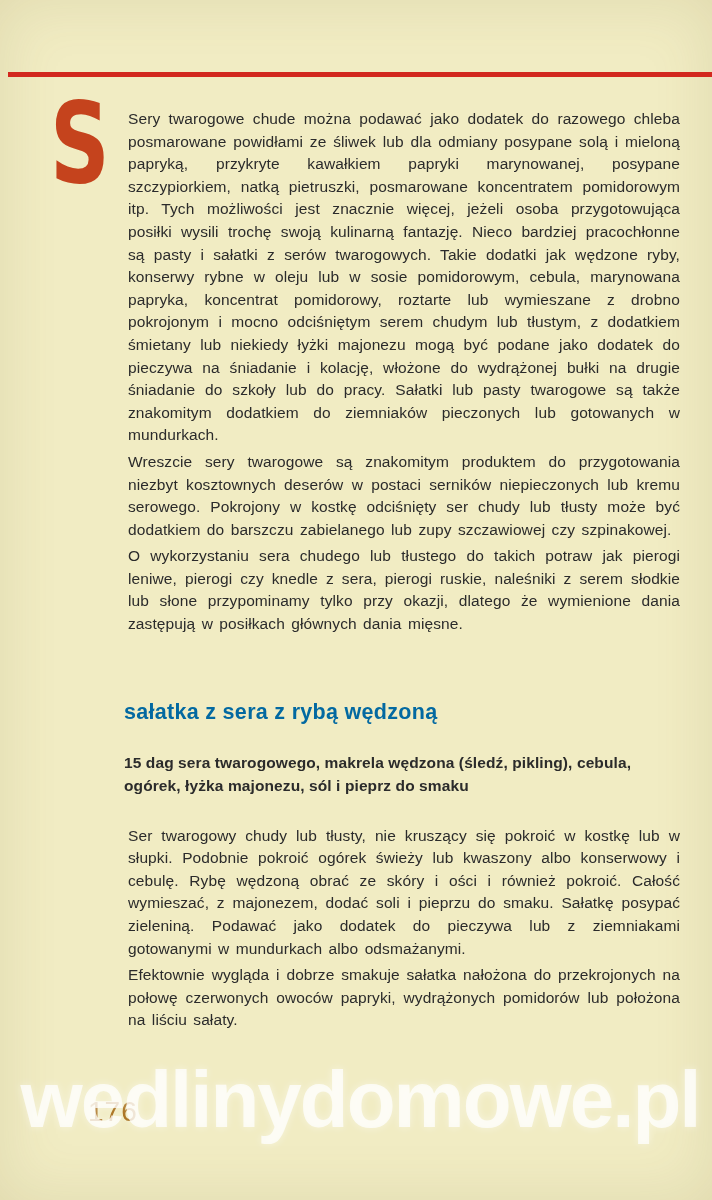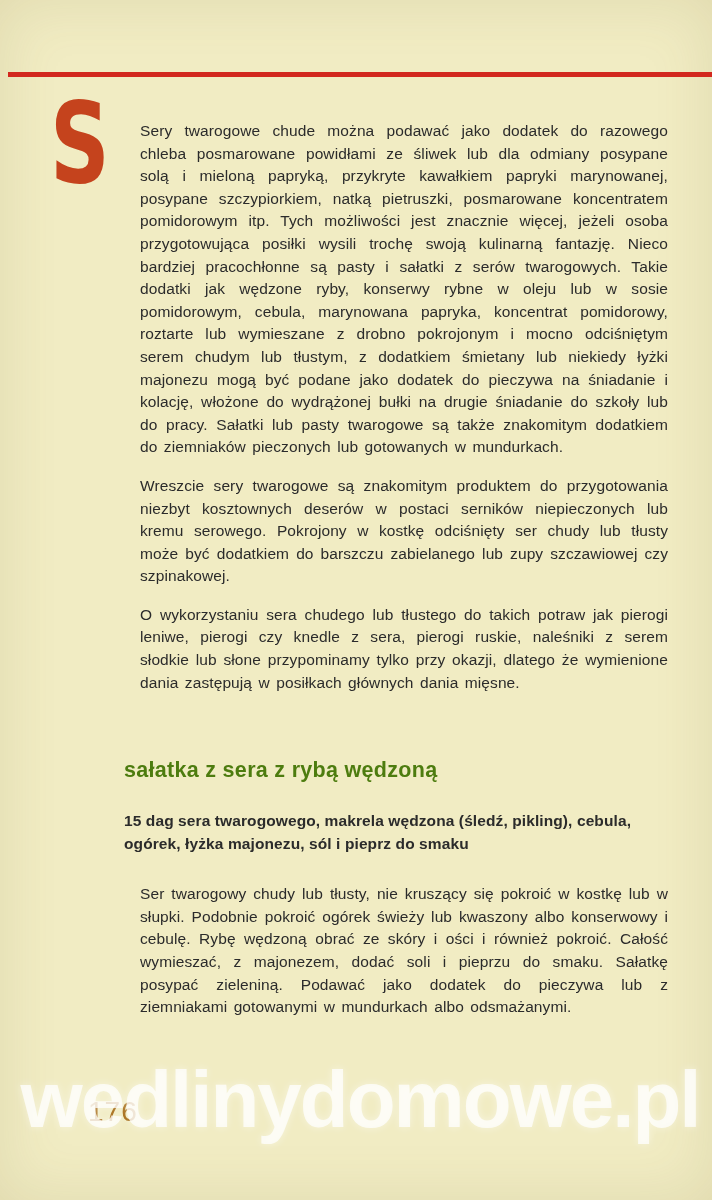--- a/index.html
+++ b/index.html
@@ -37,34 +37,34 @@
     font-family: "DejaVu Sans", sans-serif;
   }
   .content {
     position: absolute;
     top: 104px;
     left: 124px;
     right: 28px;
     color: #2b2b2b;
   }
   .body-text {
-    margin: 16px;
+    margin: 4px;
     font-size: 15.5px;
     line-height: 22.6px;
     text-align: justify;
     text-justify: inter-word;
     word-spacing: 2px;
     letter-spacing: 0.1px;
   }
   .recipe-title {
     margin: 64px 0 26px 0;
     font-size: 21.5px;
     font-weight: bold;
     letter-spacing: 0.3px;
-    color: #4d7c0f;
+    color: #0369a1;
   }
   .ingredients {
     margin: 0 0 28px 0;
     font-size: 15.5px;
     line-height: 23px;
     font-weight: bold;
     text-align: left;
     letter-spacing: 0.1px;
   }
   .page-number {
@@ -107,20 +107,21 @@
     <p class="body-text">Wreszcie sery twarogowe są znakomitym produktem do przygotowania niezbyt kosztownych deserów w postaci serników niepieczonych lub kremu serowego. Pokrojony w kostkę odciśnięty ser chudy lub tłusty może być dodatkiem do barszczu zabielanego lub zupy szczawiowej czy szpinakowej.</p>
 
     <p class="body-text">O wykorzystaniu sera chudego lub tłustego do takich potraw jak pierogi leniwe, pierogi czy knedle z sera, pierogi ruskie, naleśniki z serem słodkie lub słone przypominamy tylko przy okazji, dlatego że wymienione dania zastępują w posiłkach głównych dania mięsne.</p>
 
     <h2 class="recipe-title">sałatka z sera z rybą wędzoną</h2>
 
     <p class="ingredients">15 dag sera twarogowego, makrela wędzona (śledź, pikling), cebula, ogórek, łyżka majonezu, sól i pieprz do smaku</p>
 
     <p class="body-text">Ser twarogowy chudy lub tłusty, nie kruszący się pokroić w kostkę lub w słupki. Podobnie pokroić ogórek świeży lub kwaszony albo konserwowy i cebulę. Rybę wędzoną obrać ze skóry i ości i również pokroić. Całość wymieszać, z majonezem, dodać soli i pieprzu do smaku. Sałatkę posypać zieleniną. Podawać jako dodatek do pieczywa lub z ziemniakami gotowanymi w mundurkach albo odsmażanymi.</p>
 
+    <p class="body-text">Efektownie wygląda i dobrze smakuje sałatka nałożona do przekrojonych na połowę czerwonych owoców papryki, wydrążonych pomidorów lub położona na liściu sałaty.</p>
 
   </div>
 
   <div class="page-number">176</div>
 
   <div class="watermark">wedlinydomowe.pl</div>
 
 </div>
 
 </body></html>

